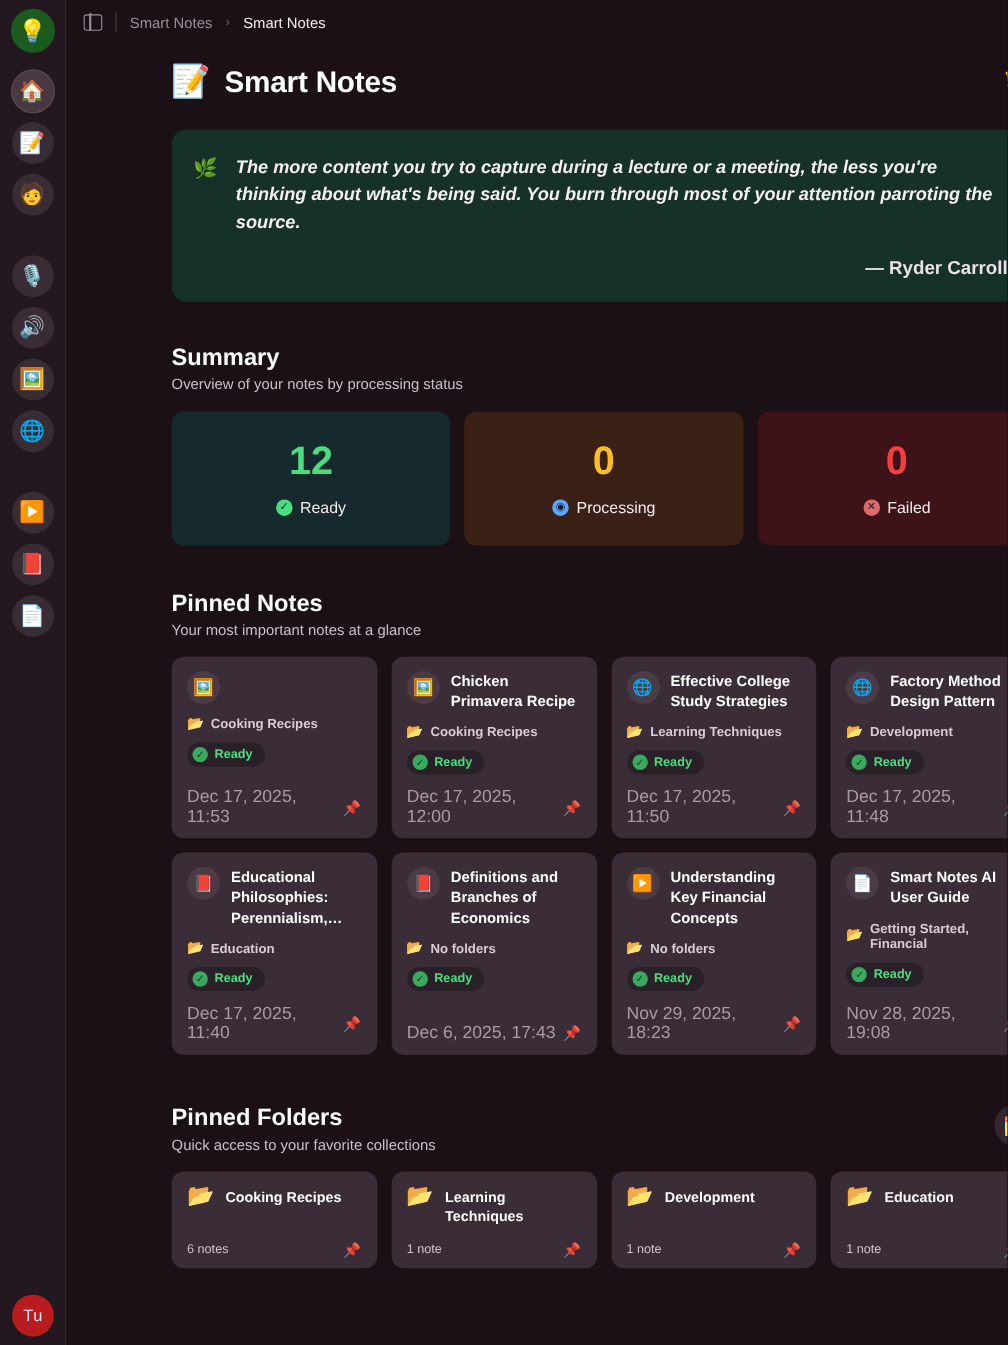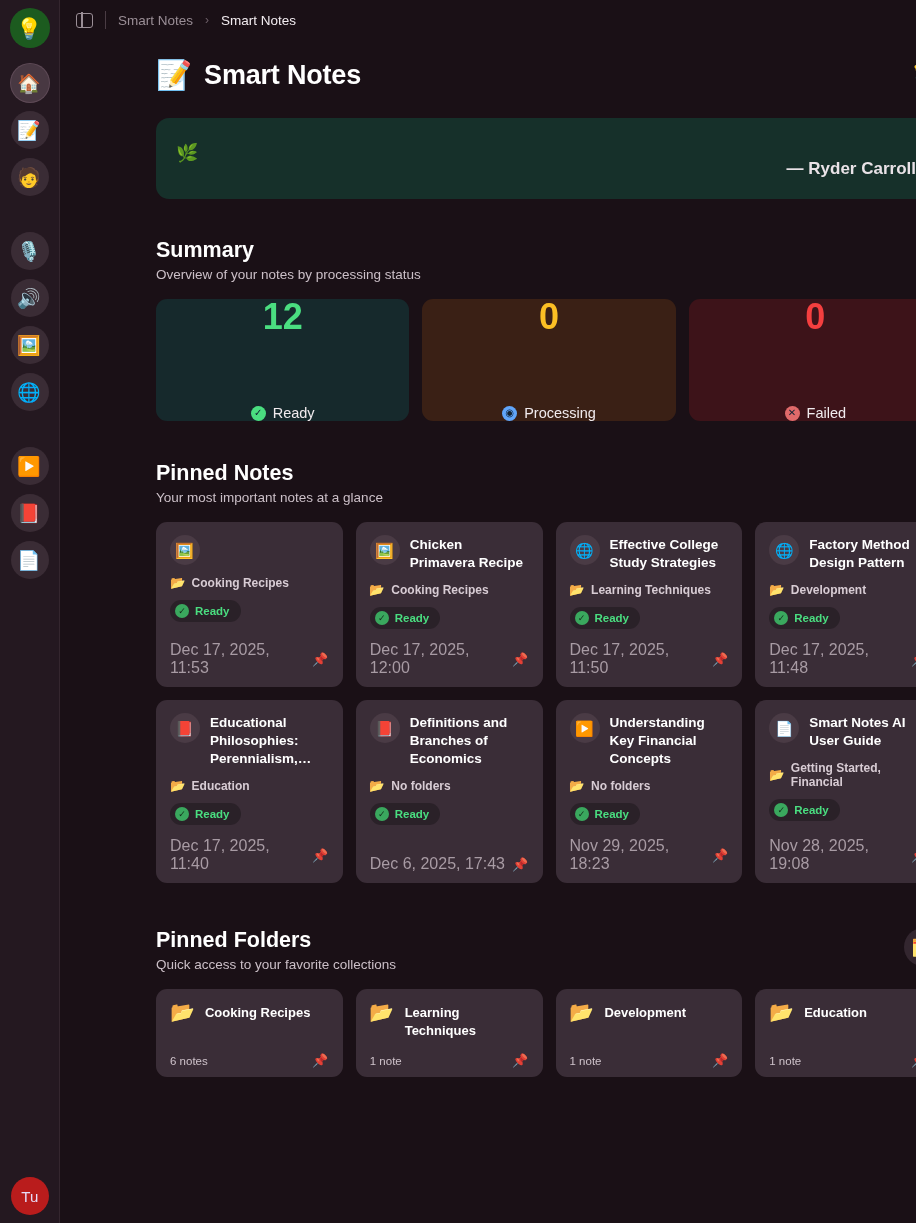--- a/index.html
+++ b/index.html
@@ -99,21 +99,21 @@
   
   .sec-title { font-size: 21.5px; font-weight: bold; color: #ffffff; }
   .sec-sub { font-size: 13.5px; color: #cbbfc7; margin-top: 4px; }
   .sec-head { margin-bottom: 17px; }
   .sec-head-row { display: flex; align-items: flex-start; justify-content: space-between; }
 
   
   .summary-grid { display: grid; grid-template-columns: repeat(3, 1fr); gap: 13px; margin-bottom: 40px; }
   .sum-card {
     border-radius: 11px; height: 122px;
-    display: flex; flex-direction: column; align-items: center; justify-content: space-between;
+    display: flex; flex-direction: column; align-items: center; justify-content: center;
     gap: 17px;
   }
   .sum-num { font-size: 36px; font-weight: bold; line-height: 1; }
   .sum-label-row { display: flex; align-items: center; gap: 7px; }
   .sum-label { font-size: 14.5px; color: #f1ebee; }
   .dot { width: 15px; height: 15px; border-radius: 50%; display:flex; align-items:center; justify-content:center;
          font-size: 10px; color:#123; line-height:1; }
 
   
   .notes-grid { display: grid; grid-template-columns: repeat(4, 1fr); gap: 13px; margin-bottom: 13px; }
@@ -213,20 +213,21 @@
         <div class="page-title-wrap">
           <span class="page-emoji">📝</span>
           <span class="page-title">Smart Notes</span>
         </div>
         <span class="crown">👑</span>
       </div>
 
       <div class="quote-card">
         <span class="quote-leaf">🌿</span>
         <div class="quote-body">
+          <div class="quote-text">The more content you try to capture during a lecture or a meeting, the less you're thinking about what's being said. You burn through most of your attention parroting the source.</div>
           <div class="quote-author">— Ryder Carroll</div>
         </div>
       </div>
 
       <div class="sec-head">
         <div class="sec-title">Summary</div>
         <div class="sec-sub">Overview of your notes by processing status</div>
       </div>
       <div class="summary-grid" id="summary-grid">
           <div class="sum-card" style="background: rgb(22, 41, 44);">

